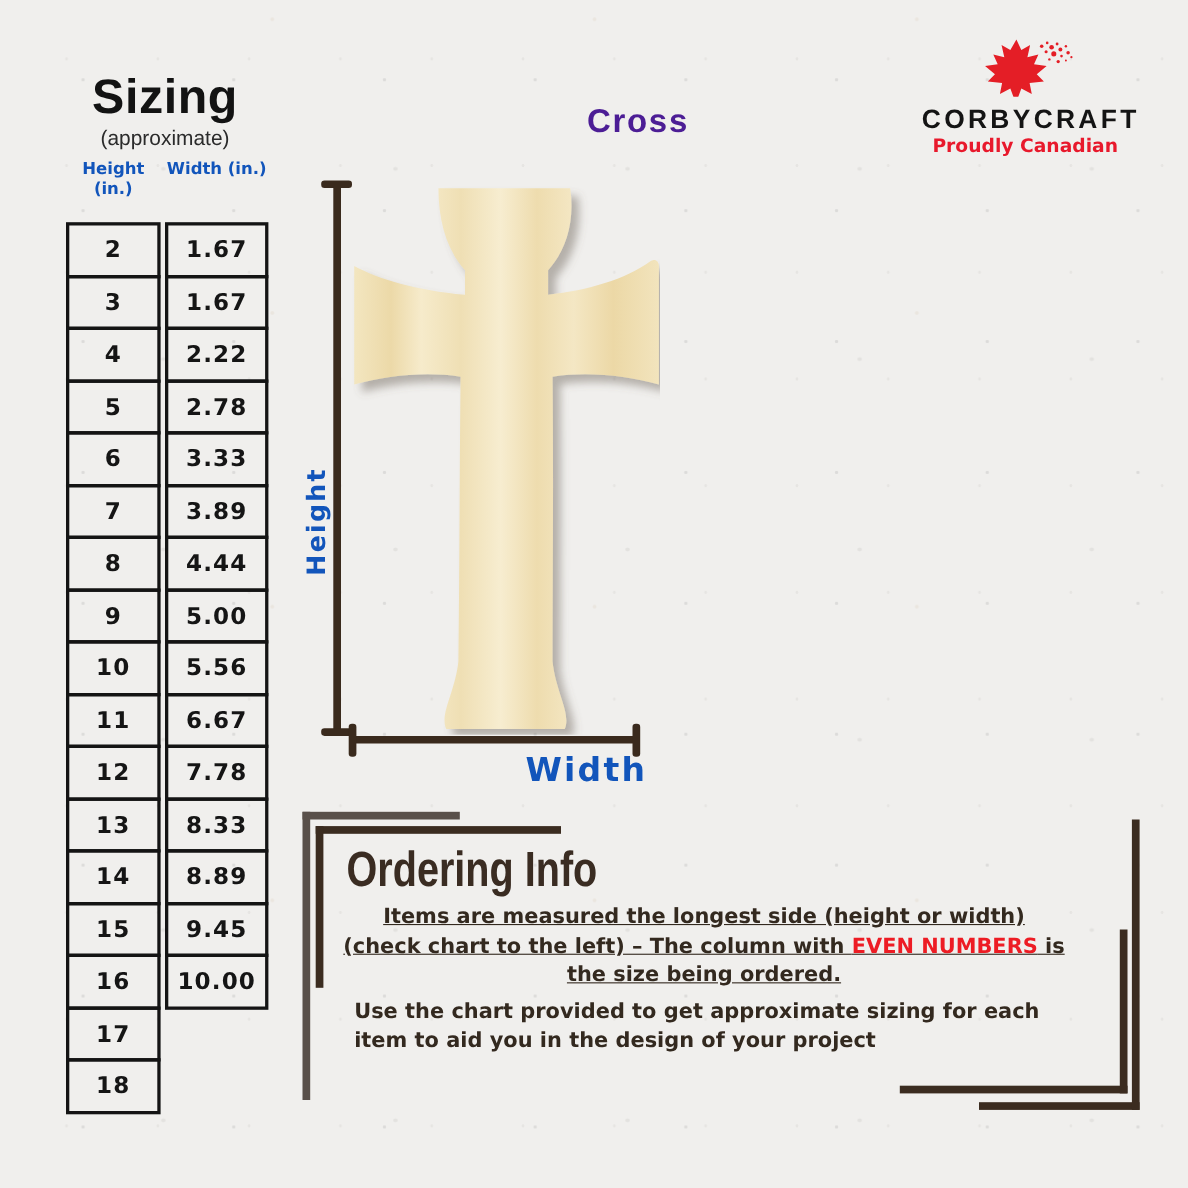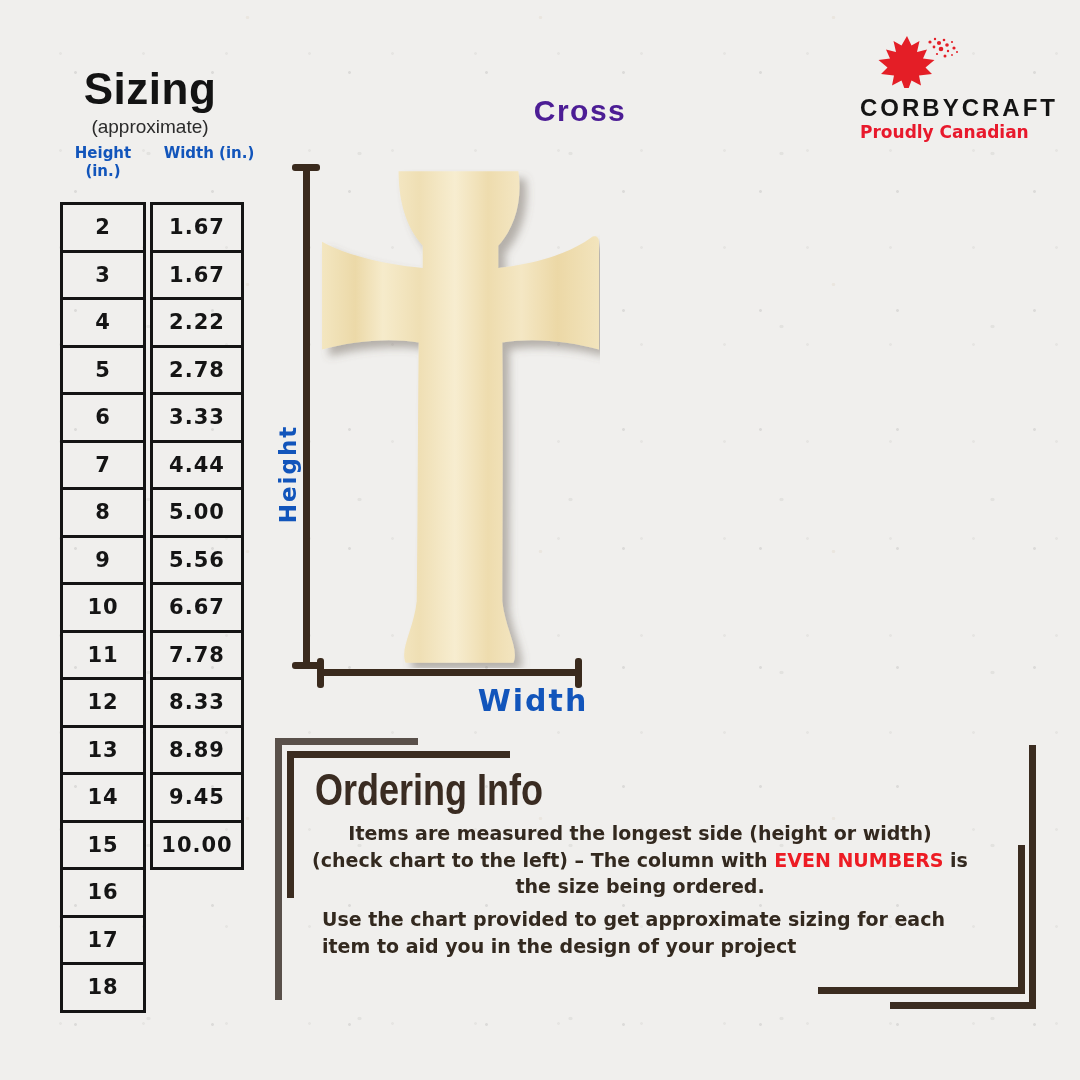--- a/index.html
+++ b/index.html
@@ -18,21 +18,21 @@
     overflow:hidden;
   }
   .abs { position:absolute; }
 
   
   .sizing-title { left:55px; top:64px; width:190px; text-align:center;
     font-size:44px; font-weight:800; color:#131313; letter-spacing:.5px; }
   .sizing-sub { left:55px; top:116px; width:190px; text-align:center;
     font-size:19px; color:#2b2b2b; }
   .col-headers { left:60px; top:144px; width:184px; display:grid;
-    grid-template-columns:86px 94px; column-gap:16px; }
+    grid-template-columns:86px 94px; column-gap:4px; }
   .col-headers span { text-align:center; font-size:15px; font-weight:800;
     color:#1255bb; font-family:"DejaVu Sans", sans-serif; }
 
   
   .size-table { left:60px; top:202px; display:grid;
     grid-template-columns:86px 94px; column-gap:4px; }
   .tcol { display:flex; flex-direction:column; }
   .cell { height:50.5px; margin-top:-3px; border:3px solid #141414;
     display:flex; align-items:center; justify-content:center;
     font-size:21px; font-weight:800; letter-spacing:1px; color:#151515;
@@ -52,39 +52,39 @@
   .dim-h-capr { left:575px; top:658px; width:7px; height:30px; }
   .height-label { left:232px; top:462px; width:110px; height:24px;
     transform:rotate(-90deg); text-align:center;
     font-size:23px; font-weight:800; letter-spacing:2px; color:#1255bb;
     font-family:"DejaVu Sans", sans-serif; }
   .width-label { left:463px; top:683px; width:140px; text-align:center;
     font-size:30px; font-weight:800; letter-spacing:2px; color:#1255bb;
     font-family:"DejaVu Sans", sans-serif; }
 
   
-  .brand { left:860px; top:34px; width:188px; }
+  .brand { left:838px; top:34px; width:188px; text-align:center; }
   .brand-name { font-size:24px; font-weight:800; letter-spacing:3px;
     color:#141414; margin-top:2px; }
   .brand-tagline { font-size:17px; font-weight:700; color:#e8192c;
     margin-top:0; font-family:"DejaVu Sans", sans-serif; }
   .br-tl-outer { left:275px; top:738px; width:143px; height:262px;
     border-top:7px solid #59504a; border-left:7px solid #59504a; }
   .br-tl-inner { left:287px; top:751px; width:223px; height:147px;
     border-top:7px solid #3b2c20; border-left:7px solid #3b2c20; }
   .br-br-outer { left:890px; top:745px; width:146px; height:264px;
     border-bottom:7px solid #3b2c20; border-right:7px solid #3b2c20; }
   .br-br-inner { left:818px; top:845px; width:207px; height:149px;
     border-bottom:7px solid #3b2c20; border-right:7px solid #3b2c20; }
   .ordering-heading { left:315px; top:764px; font-size:45px; font-weight:800;
     color:#3a2c22; transform:scaleX(.8); transform-origin:left center;
     letter-spacing:0; white-space:nowrap; }
   .ordering-p1 { left:310px; top:820px; width:660px; text-align:center;
     font-size:19px; font-weight:700; line-height:1.4; color:#33291f;
-    font-family:"DejaVu Sans", sans-serif; }
+    font-family:"DejaVu Sans", sans-serif;text-decoration:underline; }
   .ordering-p1 .red { color:#ed1c24; }
   .ordering-p2 { left:322px; top:906px; width:655px; text-align:left;
     font-size:19px; font-weight:700; line-height:1.4; color:#33291f;
     font-family:"DejaVu Sans", sans-serif; }
 </style>
 </head>
 <body>
 
 <div class="abs sizing-title">Sizing</div>
 <div class="abs sizing-sub">(approximate)</div>
@@ -112,20 +112,21 @@
       <div class="cell">16</div>
       <div class="cell">17</div>
       <div class="cell">18</div>
     </div>
   <div class="tcol">
       <div class="cell">1.67</div>
       <div class="cell">1.67</div>
       <div class="cell">2.22</div>
       <div class="cell">2.78</div>
       <div class="cell">3.33</div>
+      <div class="cell">3.89</div>
       <div class="cell">4.44</div>
       <div class="cell">5.00</div>
       <div class="cell">5.56</div>
       <div class="cell">6.67</div>
       <div class="cell">7.78</div>
       <div class="cell">8.33</div>
       <div class="cell">8.89</div>
       <div class="cell">9.45</div>
       <div class="cell">10.00</div>
     </div>

